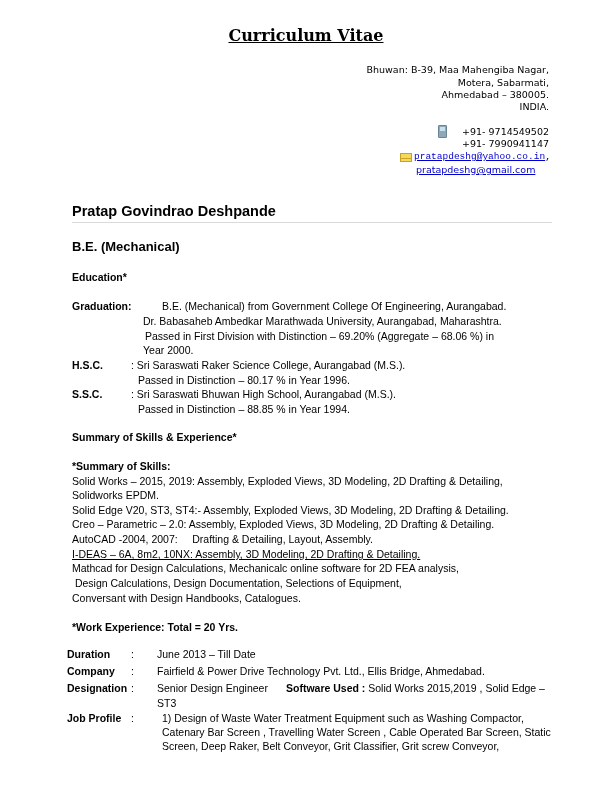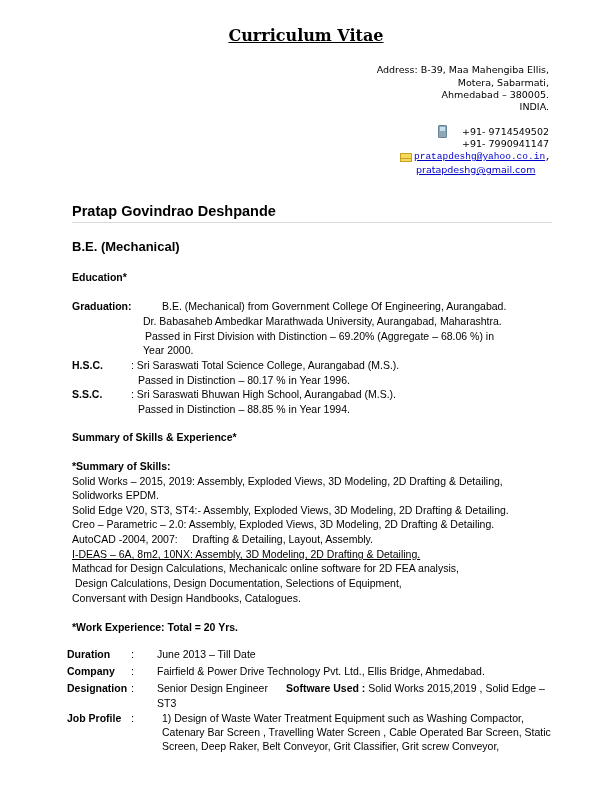--- a/index.html
+++ b/index.html
@@ -18,21 +18,21 @@
   .icon-phone { position:absolute; left:438px; top:125px; width:7px; height:11px; background:#8fa8b8; border:1px solid #6a8496; border-radius:1px; }
   .icon-phone:after { content:""; position:absolute; left:1px; top:1px; width:5px; height:4px; background:#c9e0ee; }
   .icon-mail { position:absolute; left:400px; top:153px; width:10px; height:7px; background:#f5d95c; border:1px solid #c9a21f; }
   .icon-mail:after { content:""; position:absolute; left:0; top:0; width:10px; height:4px; border-bottom:1px solid #c9a21f; transform:skewY(0deg); }
 </style>
 </head>
 <body>
 
 <div class="abs title"><span>Curriculum Vitae</span></div>
 
-<div class="abs verd addr" style="top:64px;">Address: B-39, Maa Mahengiba Ellis,</div>
+<div class="abs verd addr" style="top:64px;">Bhuwan: B-39, Maa Mahengiba Nagar,</div>
 <div class="abs verd addr" style="top:77px;">Motera, Sabarmati,</div>
 <div class="abs verd addr" style="top:89px;">Ahmedabad – 380005.</div>
 <div class="abs verd addr" style="top:101px;">INDIA.</div>
 
 <div class="icon-phone"></div>
 <div class="abs verd addr" style="top:126px;">+91- 9714549502</div>
 <div class="abs verd addr" style="top:138px;">+91- 7990941147</div>
 
 <div class="icon-mail"></div>
 <div class="abs verd" style="left:414px; top:151px;font-family:Liberation Mono, monospace;">
@@ -48,21 +48,21 @@
 
 <div class="abs body-text bold" style="left:72px; top:271px;">Education*</div>
 
 <div class="abs body-text bold" style="left:72px; top:300px;">Graduation:</div>
 <div class="abs body-text" style="left:138px; top:300px;margin-left:24px;">B.E. (Mechanical) from Government College Of Engineering, Aurangabad.</div>
 <div class="abs body-text" style="left:143px; top:315px;">Dr. Babasaheb Ambedkar Marathwada University, Aurangabad, Maharashtra.</div>
 <div class="abs body-text" style="left:145px; top:330px;">Passed in First Division with Distinction – 69.20% (Aggregate – 68.06 %) in</div>
 <div class="abs body-text" style="left:143px; top:344px;">Year 2000.</div>
 
 <div class="abs body-text bold" style="left:72px; top:359px;">H.S.C.</div>
-<div class="abs body-text" style="left:131px; top:359px;">: Sri Saraswati Total Science College, Aurangabad (M.S.).</div>
+<div class="abs body-text" style="left:131px; top:359px;">: Sri Saraswati Raker Science College, Aurangabad (M.S.).</div>
 <div class="abs body-text" style="left:138px; top:374px;text-align:center;">Passed in Distinction – 80.17 % in Year 1996.</div>
 
 <div class="abs body-text bold" style="left:72px; top:388px;">S.S.C.</div>
 <div class="abs body-text" style="left:131px; top:388px;">: Sri Saraswati Bhuwan High School, Aurangabad (M.S.).</div>
 <div class="abs body-text" style="left:138px; top:403px;">Passed in Distinction – 88.85 % in Year 1994.</div>
 
 <div class="abs body-text bold" style="left:72px; top:431px;">Summary of Skills &amp; Experience*</div>
 <div class="abs body-text bold" style="left:72px; top:460px;">*Summary of Skills:</div>
 <div class="abs body-text" style="left:72px; top:475px;">Solid Works – 2015, 2019: Assembly, Exploded Views, 3D Modeling, 2D Drafting &amp; Detailing,</div>
 <div class="abs body-text" style="left:72px; top:489px;">Solidworks EPDM.</div>

